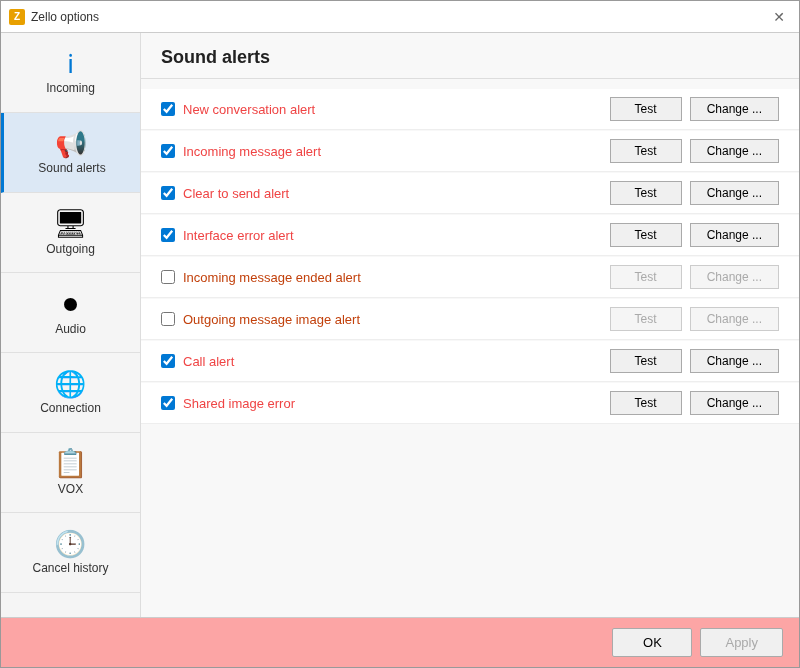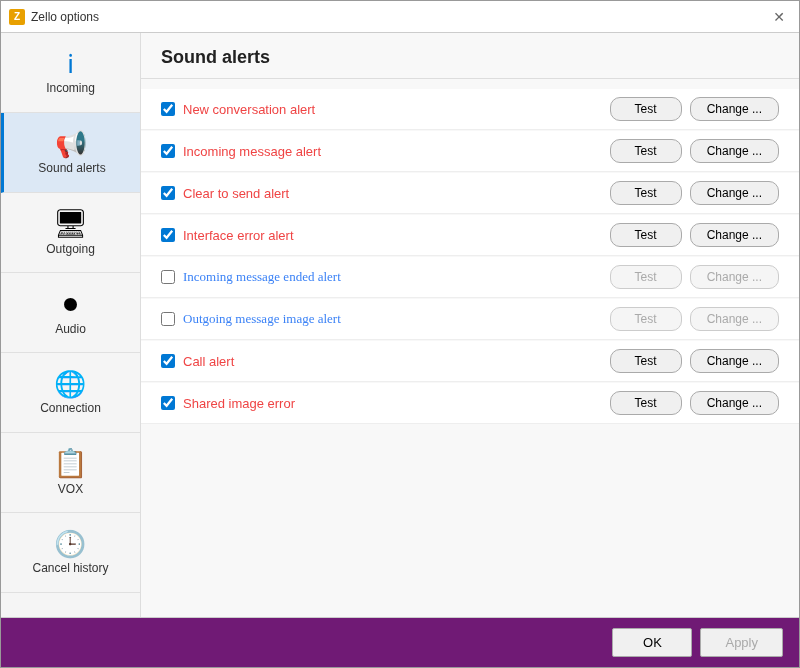--- a/index.html
+++ b/index.html
@@ -144,47 +144,46 @@
       height: 14px;
       cursor: pointer;
       accent-color: #0078d4;
     }
     .alert-label {
       flex: 1;
       color: #ef4444;
       font-size: 13px;
     }
     .alert-label.disabled {
-      color: #3b82f6;
-      font-family: Liberation Serif, serif;
+      color: #c2410c;
     }
     .btn {
       padding: 4px 16px;
       font-size: 12px;
       border: 1px solid #aaa;
       background: #f0f0f0;
       cursor: pointer;
-      border-radius: 10px;
+      border-radius: 0;
       min-width: 72px;
       text-align: center;
       margin-left: 8px;
     }
     .btn:disabled {
       color: #aaa;
       cursor: default;
       background: #f5f5f5;
       border-color: #ccc;
     }
     .footer {
       display: flex;
       justify-content: flex-end;
       align-items: flex-start;
       padding: 10px 16px;
       border-top: 1px solid #ccc;
-      background: #701a75;
+      background: #fca5a5;
       gap: 8px;
       flex-shrink: 0;
     }
     .footer-btn {
       padding: 6px 24px;
       font-size: 13px;
       border: 1px solid #aaa;
       background: #f0f0f0;
       cursor: pointer;
       border-radius: 2px;

